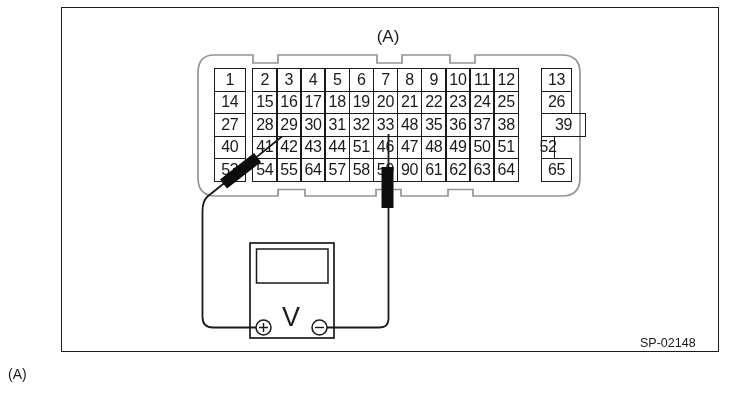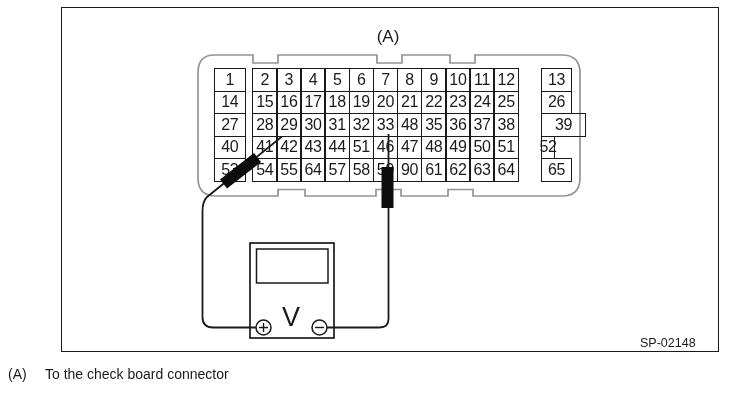--- a/index.html
+++ b/index.html
@@ -140,21 +140,20 @@
     <div class="cell" style="width:31px">65</div>
   </div>
 
   <div class="lbl connector-label">(A)</div>
   <div class="lbl meter-symbol">V</div>
   <div class="lbl figure-code">SP-02148</div>
 
   <div class="caption">
     <div class="caption-marker">(A)</div>
     <div>
-      <div>To the check board connector</div>
     </div>
   </div>
 
   <svg class="layer" width="730" height="409" viewBox="0 0 730 409">
     <path d="M 282,136.5 L 207,197 Q 202.5,201.5 202.5,211 L 202.5,317 Q 202.5,327.5 213,327.5 L 256,327.5" fill="none" stroke="#1a1a1a" stroke-width="1.8"></path>
     <path d="M 223.5,184 L 257.5,157.5" fill="none" stroke="#0d0d0d" stroke-width="11.5"></path>
     <path d="M 388.5,134 L 388.5,319 Q 388.5,327.5 379.5,327.5 L 327,327.5" fill="none" stroke="#1a1a1a" stroke-width="1.8"></path>
     <path d="M 387.5,167 L 387.5,208" fill="none" stroke="#0d0d0d" stroke-width="12"></path>
   </svg>
 

